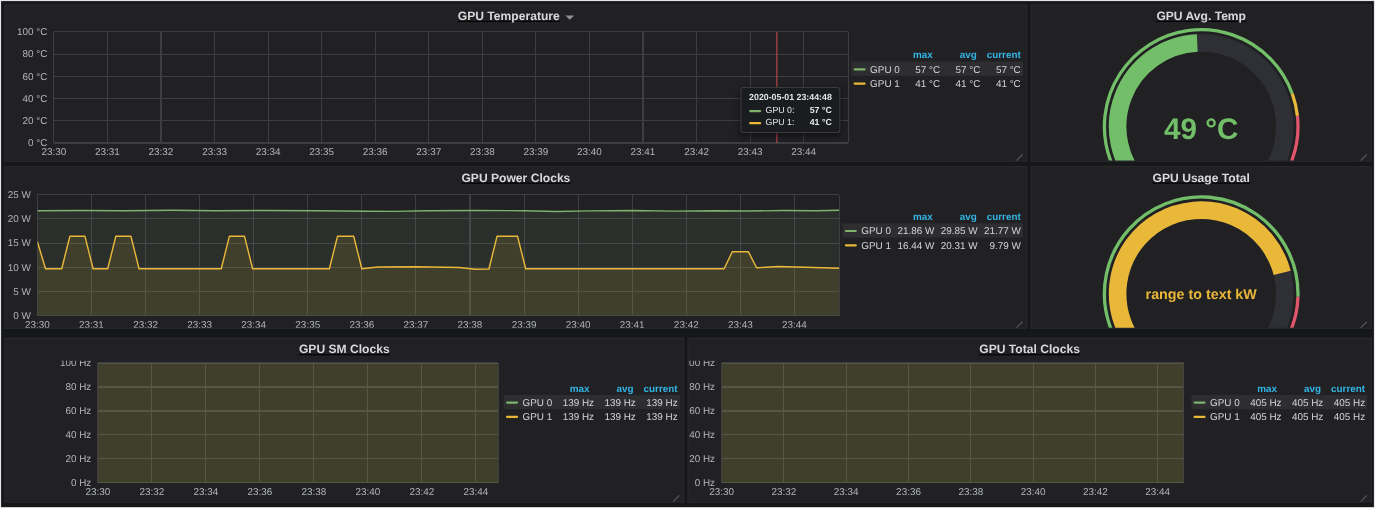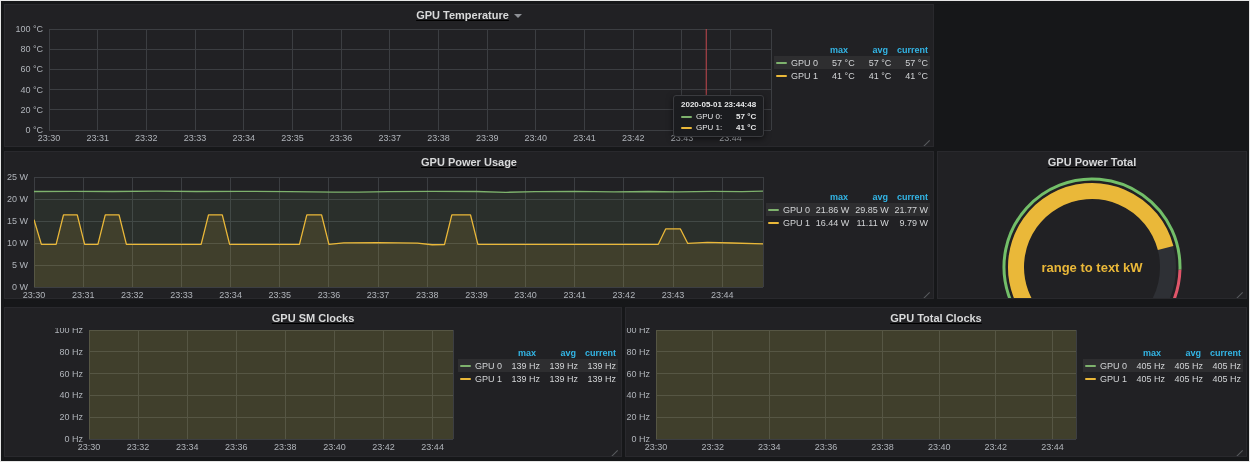--- a/index.html
+++ b/index.html
@@ -17,21 +17,21 @@
   svg text{font-family:"Liberation Sans",sans-serif;}
   .axis{font-size:9px;fill:#b0b4ba;}
   .grid{stroke:#3c3e42;stroke-width:1;}
   .legend{position:absolute;top:18px;right:3px;font-size:9px;color:#d2d4d6;}
   .lg-row{display:flex;align-items:center;height:13px;padding:0 2px;}
   .lg-row.hl{background:rgba(255,255,255,0.06);}
   .lg-name{flex:1;display:flex;align-items:center;gap:4px;white-space:nowrap;}
   .lg-val{width:40px;text-align:right;white-space:nowrap;}
   .lg-h{color:#33b5e5;font-weight:700;}
   .dash{display:inline-block;width:11px;height:2px;border-radius:1px;}
-  .tooltip{position:absolute;left:668px;top:70px;background:#1b1c1f;border:1px solid #3a3b3f;
+  .tooltip{position:absolute;left:668px;top:54px;background:#1b1c1f;border:1px solid #3a3b3f;
            border-radius:3px;padding:4px 7px;font-size:8px;color:#e6e7e8;
            box-shadow:0 2px 6px rgba(0,0,0,.5);z-index:5;white-space:nowrap;}
   .tt-date{font-weight:700;margin-bottom:3px;}
   .tt-row{display:flex;align-items:center;gap:4px;margin-top:2px;}
   .tt-val{font-weight:700;margin-left:auto;padding-left:8px;}
   .gauge-text{font-weight:700;}
   .rh{position:absolute;right:2px;bottom:4px;width:9px;height:1px;background:#5a5c60;
       transform:rotate(-45deg);cursor:nwse-resize;}
 </style>
 </head>
@@ -126,24 +126,40 @@
         <div class="tt-row">
           <span class="dash" style="background: rgb(234, 184, 57);"></span>
           <span>GPU 1:</span>
           <span class="tt-val">41 °C</span>
         </div>
       </div>
       <span class="rh"></span>
     </div>
   </section>
 
+  <section class="panel" style="left:936px;top:3px;width:310px;height:143px">
+    <header class="ph">
+      <span class="pt">GPU Avg. Temp</span>
+    </header>
+    <div class="pb" style="height:123px">
+      <svg width="308" height="123">
+          <path d="M 100.2598846298224 143.74011537017762 A 76 76 0 1 1 207.74011537017768 143.74011537017753" stroke="#2e3035" stroke-width="16" fill="none"></path>
+          <path d="M 100.2598846298224 143.74011537017762 A 76 76 0 0 1 150.41990974606716 14.084369502890283" stroke="#73bf69" stroke-width="16" fill="none"></path>
+          <path d="M 91.77460325558383 152.22539674441617 A 88 88 0 1 1 236.79750766797184 60.191063018414354" stroke="#73bf69" stroke-width="3" fill="none"></path>
+          <path d="M 236.79750766797184 60.191063018414354 A 88 88 0 0 1 241.4685640800558 80.34338062398805" stroke="#eab839" stroke-width="3" fill="none"></path>
+          <path d="M 241.4685640800558 80.34338062398805 A 88 88 0 0 1 216.22539674441626 152.22539674441612" stroke="#e0566a" stroke-width="3" fill="none"></path>
+          <text x="154" y="101" class="gauge-text" text-anchor="middle" font-size="27" fill="#73bf69">49 °C</text>
+        </svg>
+      <span class="rh"></span>
+    </div>
+  </section>
 
   <section class="panel" style="left:3px;top:150px;width:930px;height:148px">
     <header class="ph">
-      <span class="pt">GPU Power Usage</span>
+      <span class="pt">GPU Power Clocks</span>
     </header>
     <div class="pb" style="height:128px">
       <svg width="928" height="128">
           <defs>
             <clipPath id="clip1">
               <rect x="29" y="5" width="729" height="110"></rect>
             </clipPath>
           </defs>
           <line x1="29" y1="115" x2="758" y2="115" class="grid" shape-rendering="crispEdges"></line>
           <text x="23" y="118" class="axis" text-anchor="end">0 W</text>
@@ -202,31 +218,31 @@
           </div>
           <div class="lg-row hl">
             <div class="lg-name"><span class="dash" style="background: rgb(126, 178, 109);"></span>GPU 0</div>
             <div class="lg-val">21.86 W</div>
             <div class="lg-val">29.85 W</div>
             <div class="lg-val">21.77 W</div>
           </div>
           <div class="lg-row">
             <div class="lg-name"><span class="dash" style="background: rgb(234, 184, 57);"></span>GPU 1</div>
             <div class="lg-val">16.44 W</div>
-            <div class="lg-val">11.11 W</div>
+            <div class="lg-val">20.31 W</div>
             <div class="lg-val">9.79 W</div>
           </div>
         </div>
       <span class="rh"></span>
     </div>
   </section>
 
   <section class="panel" style="left:936px;top:150px;width:310px;height:148px">
     <header class="ph">
-      <span class="pt">GPU Power Total</span>
+      <span class="pt">GPU Usage Total</span>
     </header>
     <div class="pb" style="height:128px">
       <svg width="308" height="128">
           <path d="M 100.2598846298224 148.74011537017762 A 76 76 0 1 1 207.74011537017768 148.74011537017753" stroke="#2e3035" stroke-width="16" fill="none"></path>
           <path d="M 100.2598846298224 148.74011537017762 A 76 76 0 1 1 227.61232024577595 76.099568575471" stroke="#eab839" stroke-width="16" fill="none"></path>
           <path d="M 91.77460325558383 157.22539674441617 A 88 88 0 1 1 241.95657731218438 97.76414679887517" stroke="#73bf69" stroke-width="3" fill="none"></path>
           <path d="M 241.95657731218438 97.76414679887517 A 88 88 0 0 1 216.22539674441626 157.22539674441612" stroke="#e0566a" stroke-width="3" fill="none"></path>
           <text x="154" y="100" class="gauge-text" text-anchor="middle" font-size="13" fill="#eab839">range to text kW</text>
         </svg>
       <span class="rh"></span>

